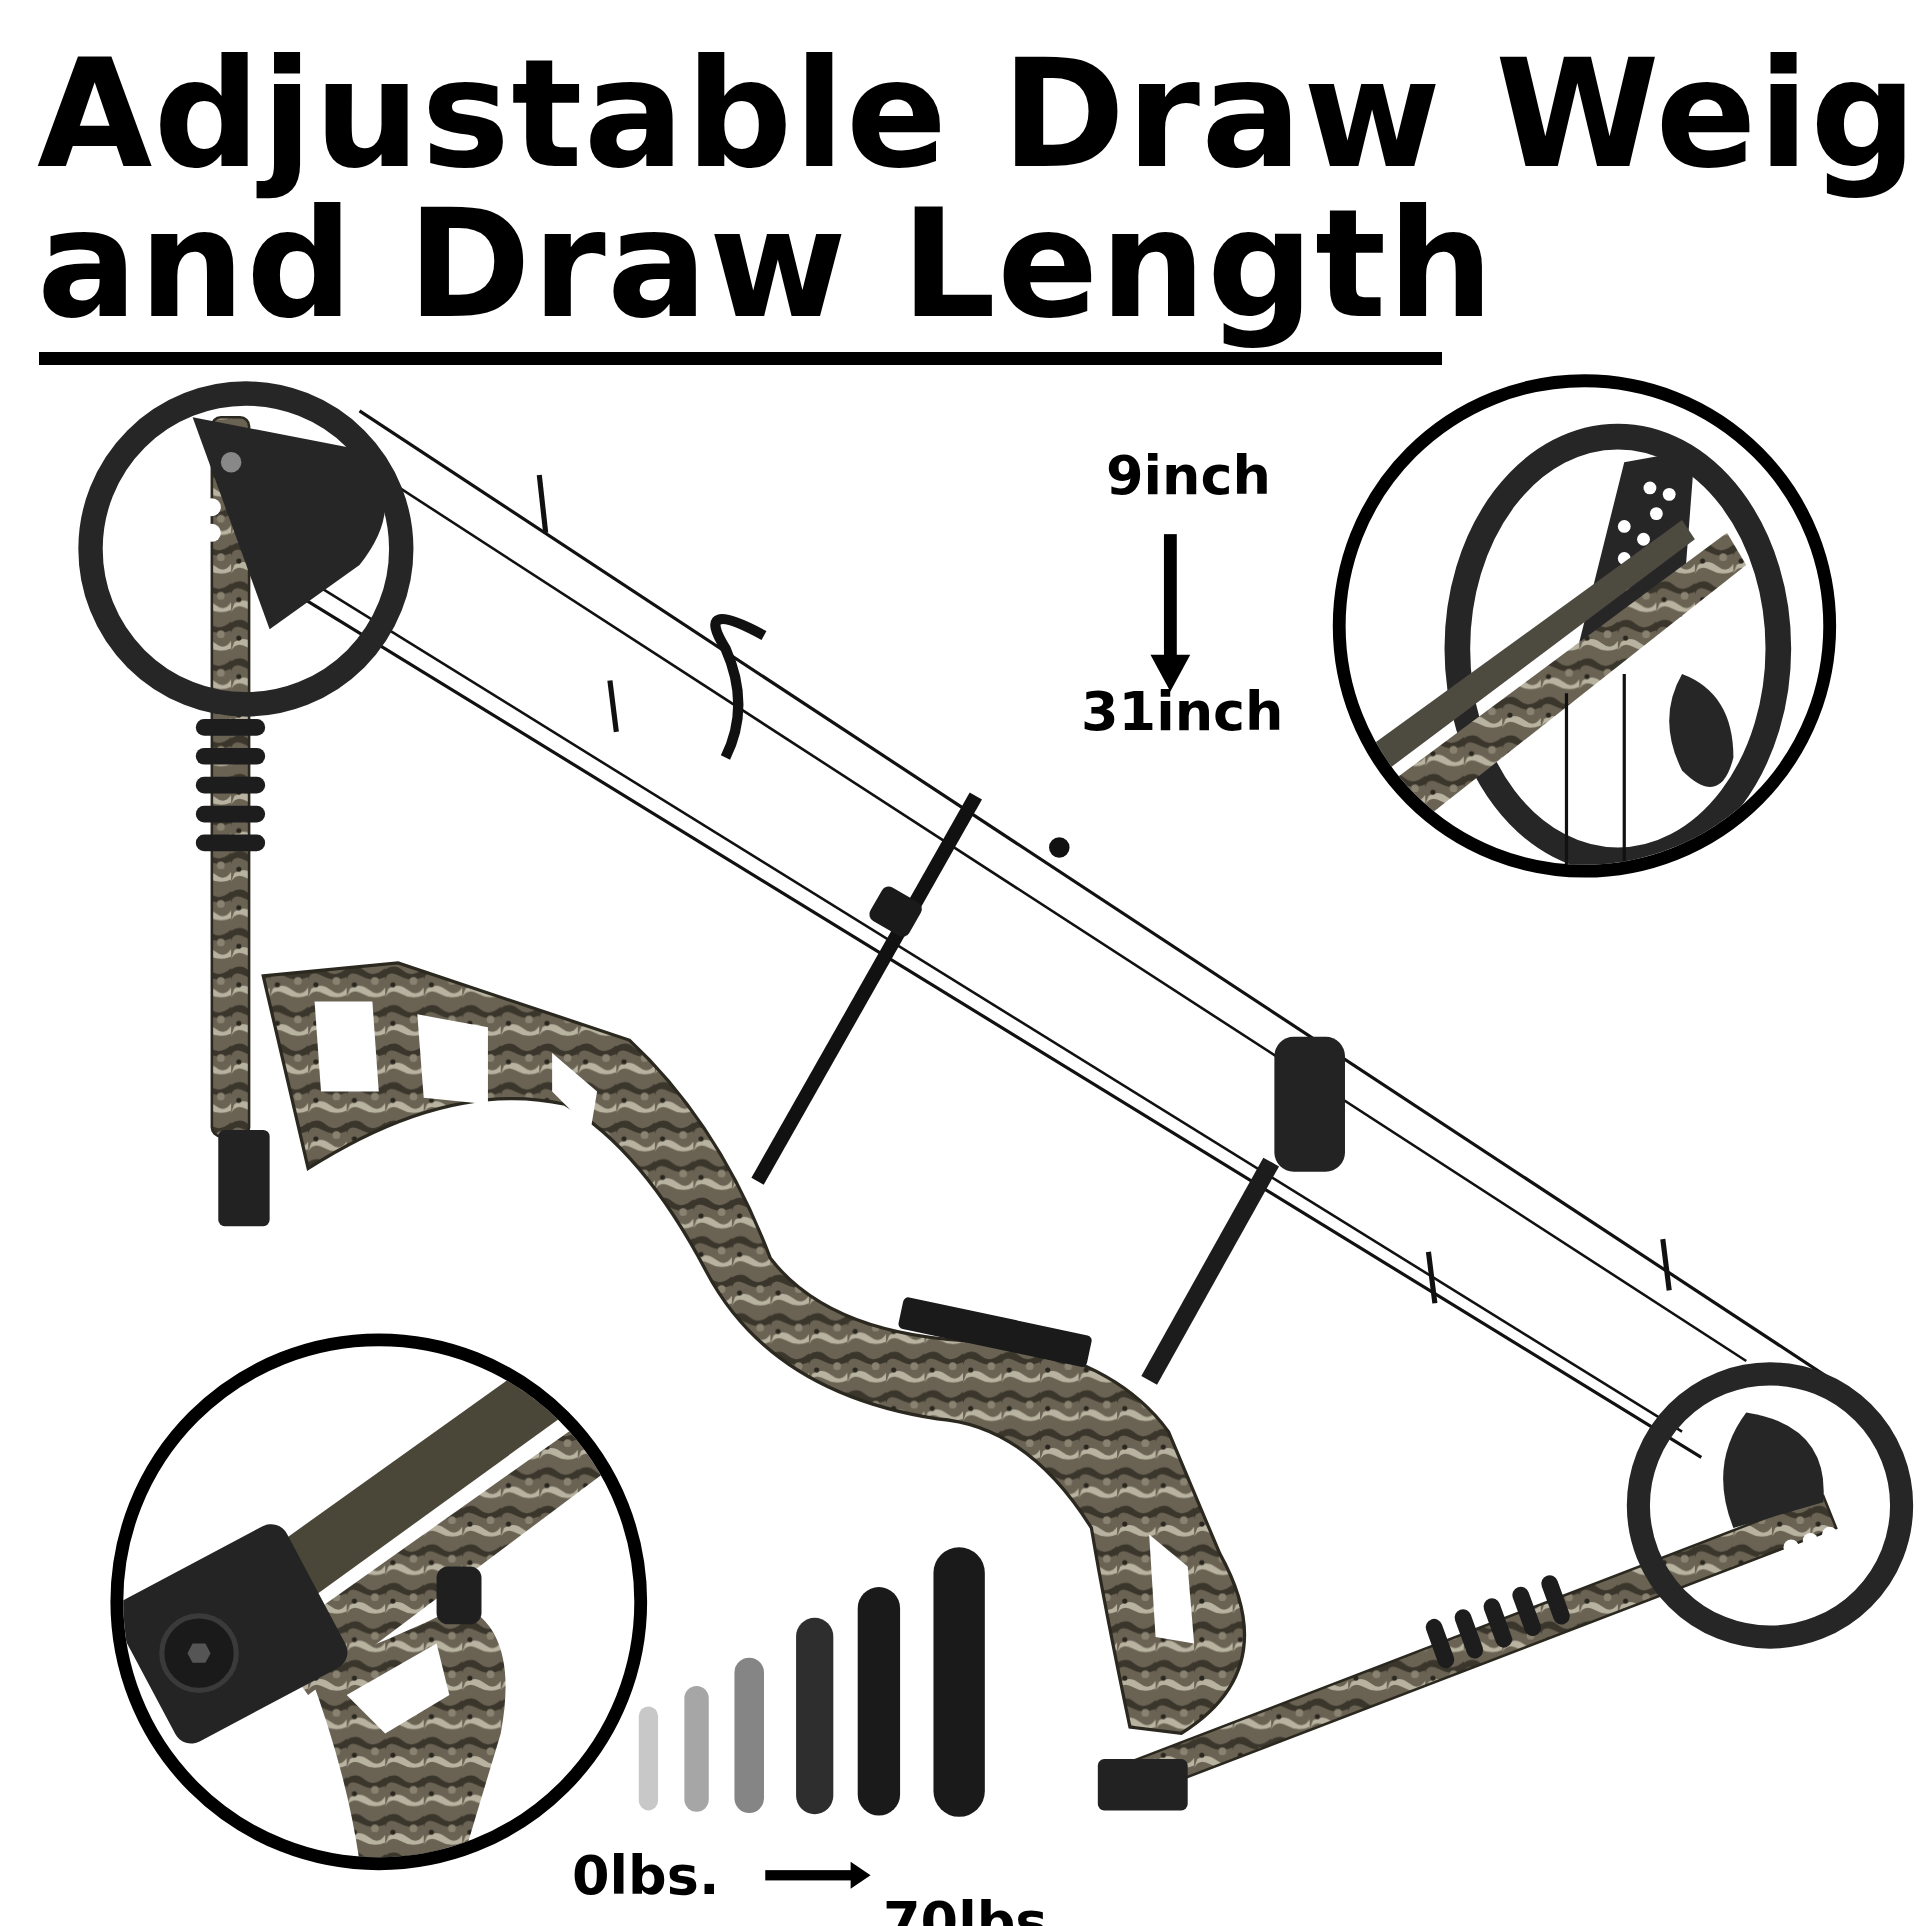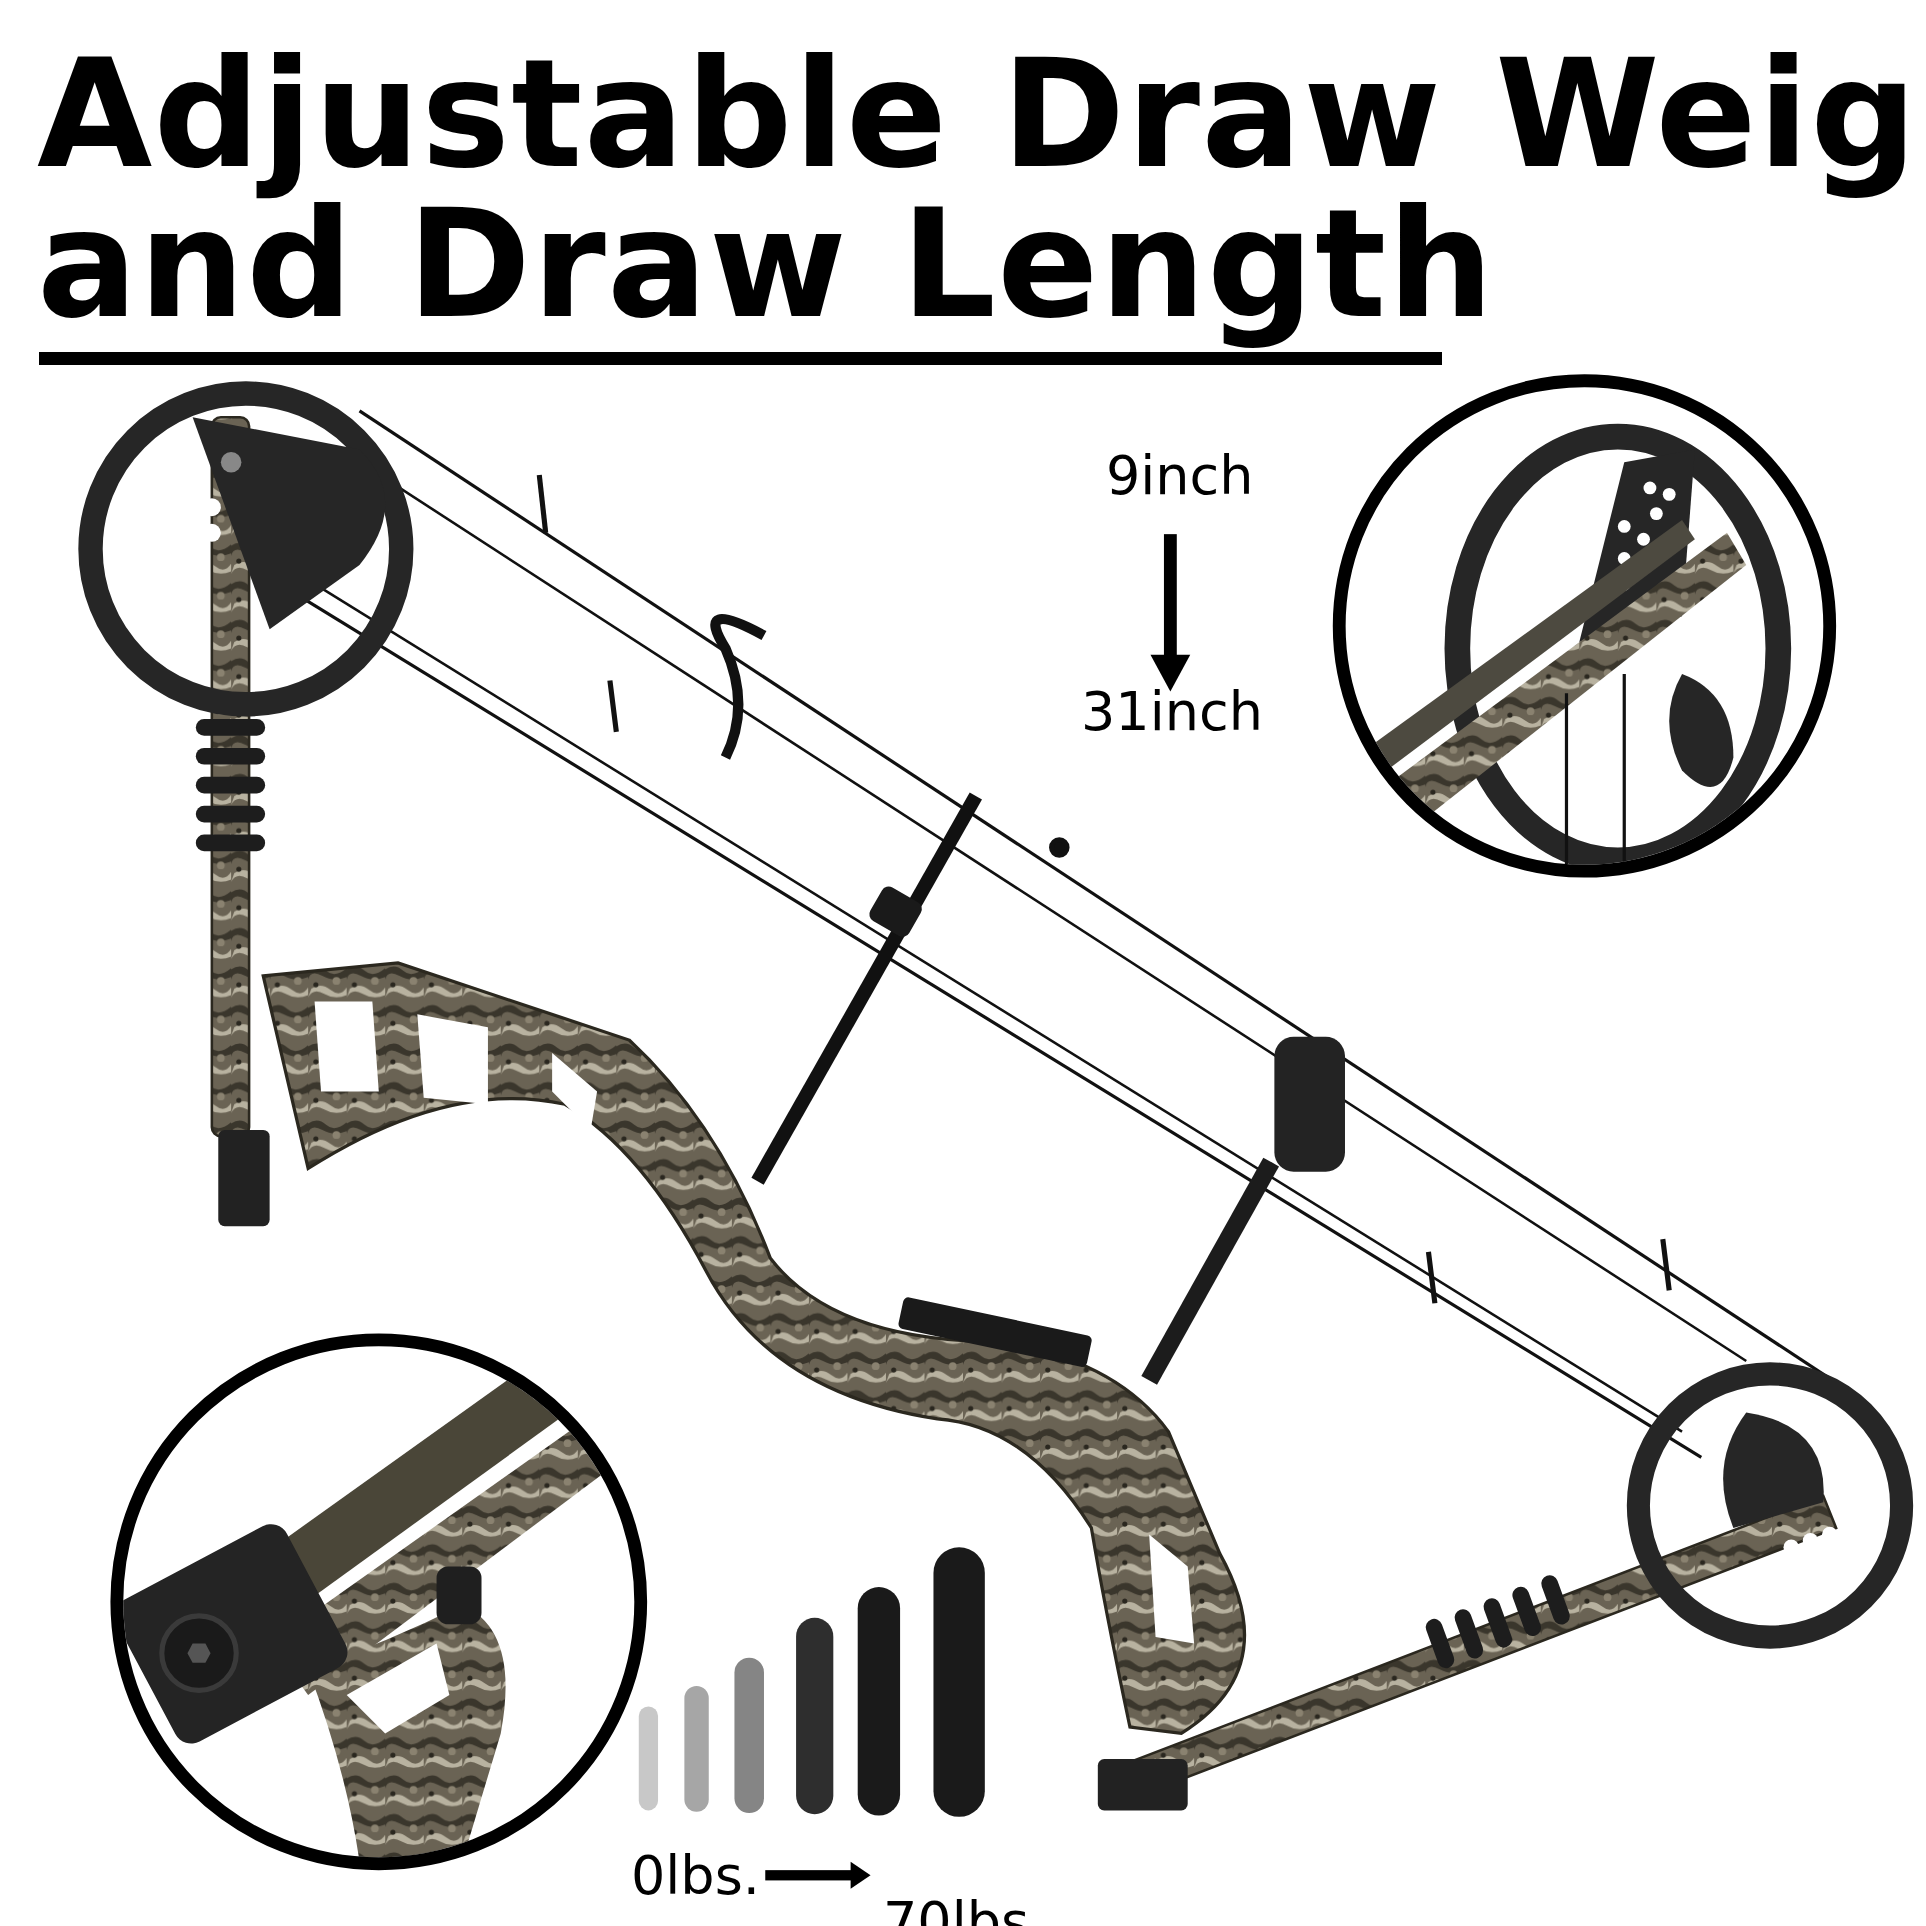--- a/index.html
+++ b/index.html
@@ -3,24 +3,24 @@
 <meta charset="utf-8">
 <style>
   html, body { margin:0; padding:0; background:#ffffff; }
   body { width:1926px; height:1926px; position:relative; overflow:hidden;
          font-family:"DejaVu Sans", "Liberation Sans", sans-serif; color:#000; }
   .title-line { position:absolute; left:37px; font-weight:bold; font-size:149px;
                 line-height:1; letter-spacing:1.3px; white-space:nowrap; color:#000; }
   #t1 { top:40px; }
   #t2 { top:190px; }
   #divider { position:absolute; left:39px; top:352px; width:1403px; height:13px; background:#000; }
-  .lbl { position:absolute; font-weight:normal; font-size:54px; line-height:1; white-space:nowrap; color:#000; }
+  .lbl { position:absolute; font-weight:bold; font-size:54px; line-height:1; white-space:nowrap; color:#000; }
   #draw-min { left:1106px; top:449px; }
   #draw-max { left:1081px; top:685px; }
-  #wt-min { left:631px; top:1849px; }
+  #wt-min { left:572px; top:1849px; }
   #wt-max { left:883px; top:1895px; }
   svg { position:absolute; left:0; top:0; }
 </style>
 </head>
 <body>
 
 <div id="t1" class="title-line">Adjustable Draw Weight</div>
 <div id="t2" class="title-line">and Draw Length</div>
 <div id="divider"></div>
 

